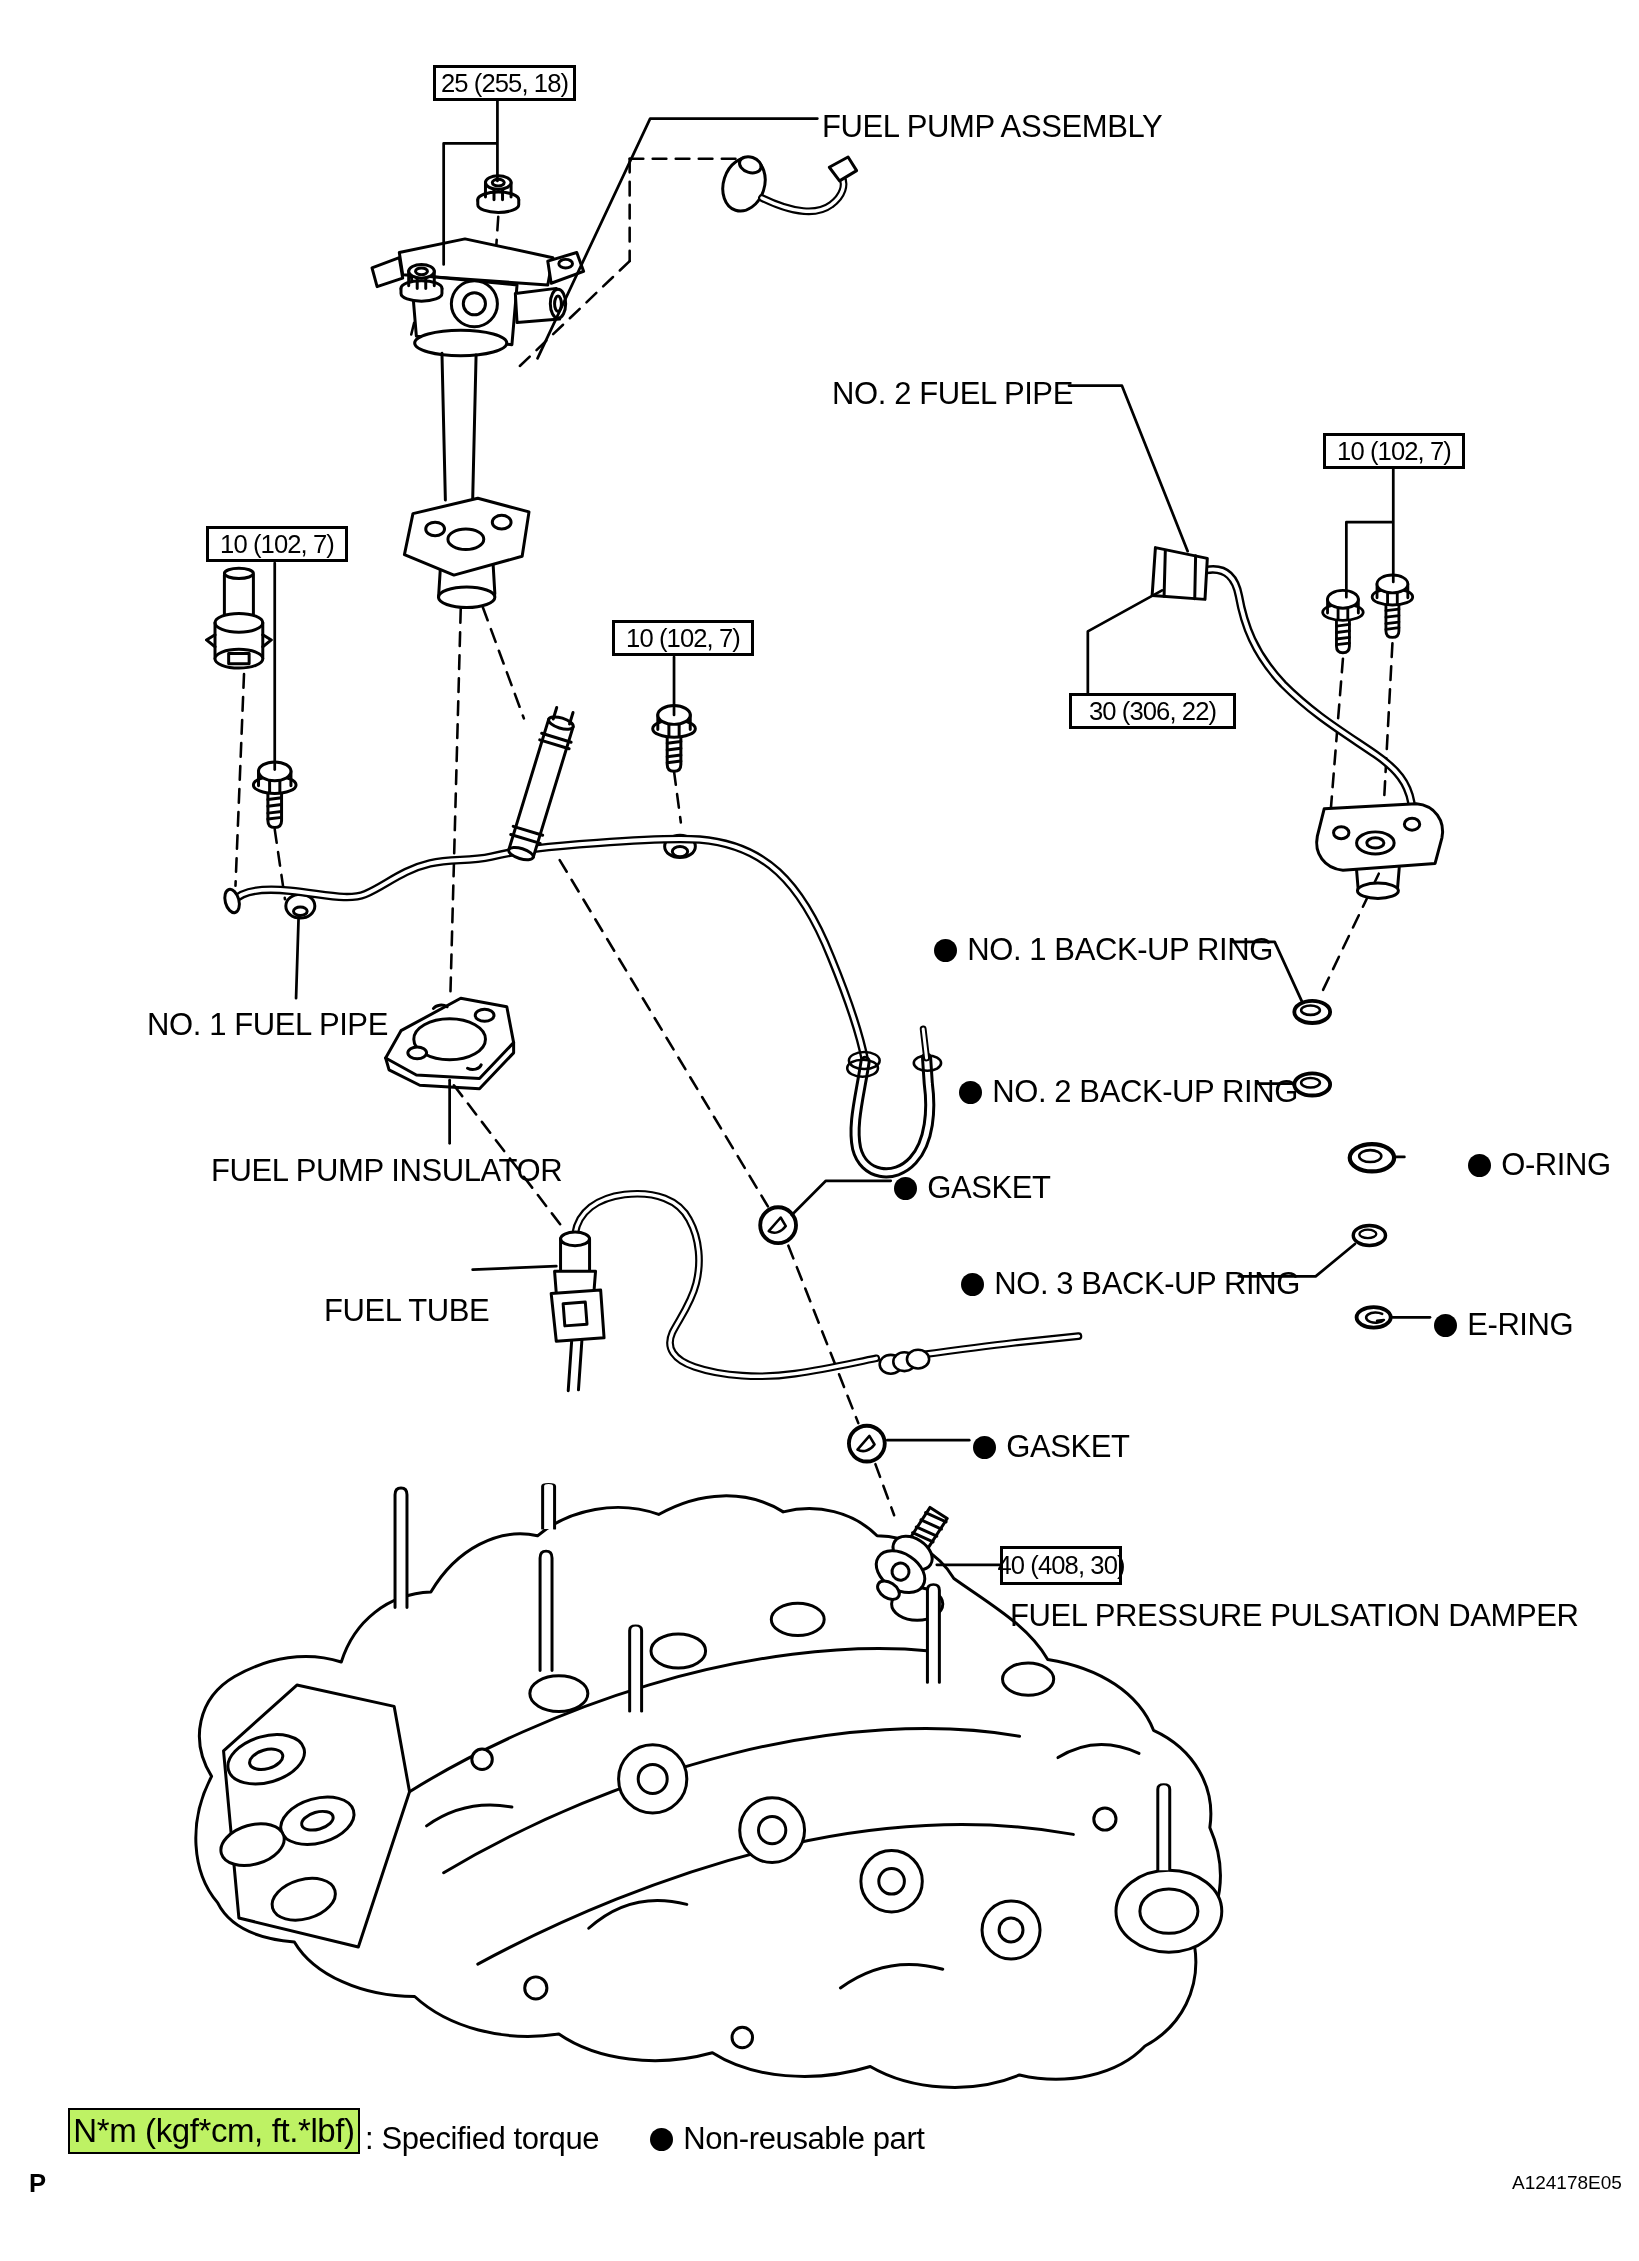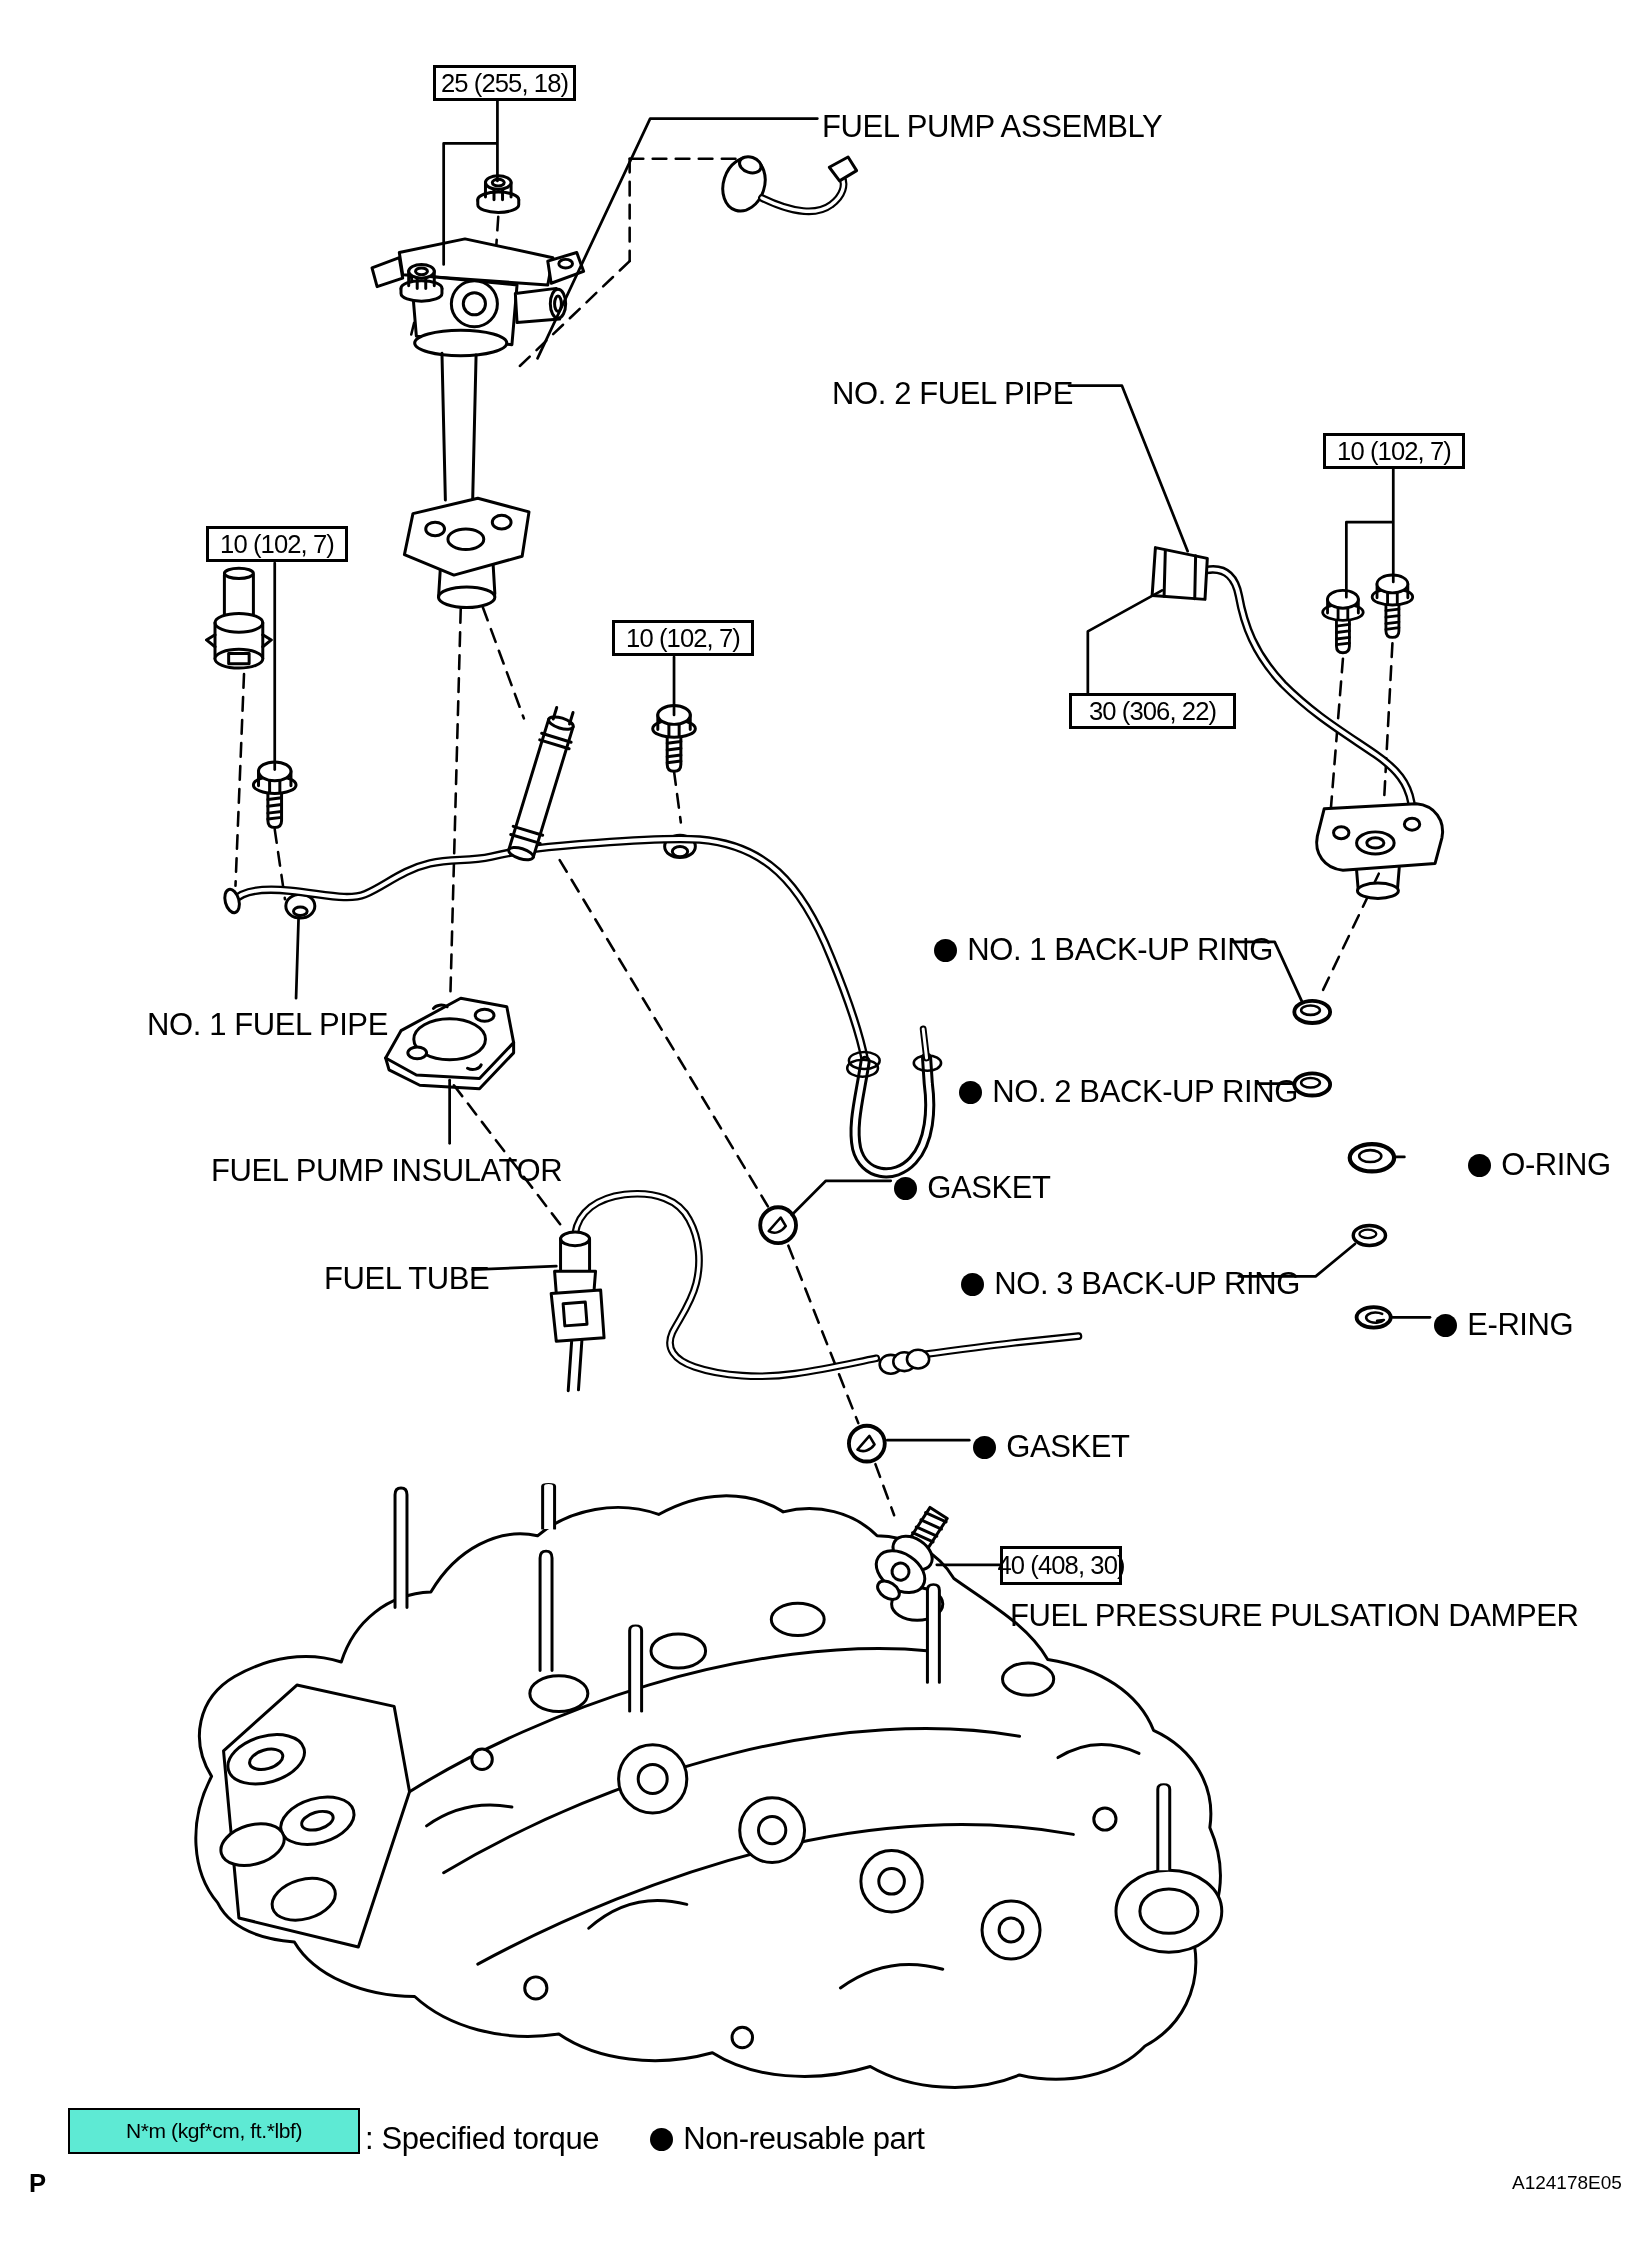--- a/index.html
+++ b/index.html
@@ -6,23 +6,23 @@
   .page{position:relative;width:1639px;height:2261px;background:#ffffff;
         font-family:"Liberation Sans",sans-serif;color:#000;overflow:hidden;}
   .art{position:absolute;left:0;top:0;}
   .lbl{position:absolute;height:34px;display:flex;align-items:center;
        font-size:31px;letter-spacing:-0.4px;white-space:nowrap;margin-top:8px;}
   .dot{width:23px;height:23px;border-radius:50%;background:#000;
        display:inline-block;margin-right:10.2px;flex:none;}
   .tq{position:absolute;border:3.4px solid #000;background:#fff;box-sizing:border-box;
       display:flex;align-items:center;justify-content:center;
       font-weight:normal;font-size:25.6px;letter-spacing:-0.9px;white-space:nowrap;}
-  .legendbox{position:absolute;border:2.6px solid #000;background:#5eead4;box-sizing:border-box;
+  .legendbox{position:absolute;border:2.6px solid #000;background:#bef264;box-sizing:border-box;
       display:flex;align-items:center;justify-content:center;
-      font-size:21px;letter-spacing:-0.4px;white-space:nowrap;}
+      font-size:33px;letter-spacing:-0.4px;white-space:nowrap;}
   .pmark{position:absolute;font-size:25.6px;font-weight:bold;}
   .code{position:absolute;font-size:19px;}
 </style>
 </head>
 <body>
 
 <div class="page">
 
 <svg class="art" width="1639" height="2261" viewBox="0 0 1921 2650">
   <defs>
@@ -327,21 +327,21 @@
     </div>
 <div class="lbl" style="left:832px;top:369px">
   <span>NO. 2 FUEL PIPE</span>
     </div>
 <div class="lbl" style="left:147px;top:1000px">
   <span>NO. 1 FUEL PIPE</span>
     </div>
 <div class="lbl" style="left:211px;top:1146px">
   <span>FUEL PUMP INSULATOR</span>
     </div>
-<div class="lbl" style="left:324px;top:1254px">
+<div class="lbl" style="left:324px;top:1286px">
   <span>FUEL TUBE</span>
     </div>
 
 <div class="lbl" style="left:934px;top:925px">
   <span class="dot"></span>
   <span>NO. 1 BACK-UP RING</span>
     </div>
 <div class="lbl" style="left:959px;top:1067px">
   <span class="dot"></span>
   <span>NO. 2 BACK-UP RING</span>

